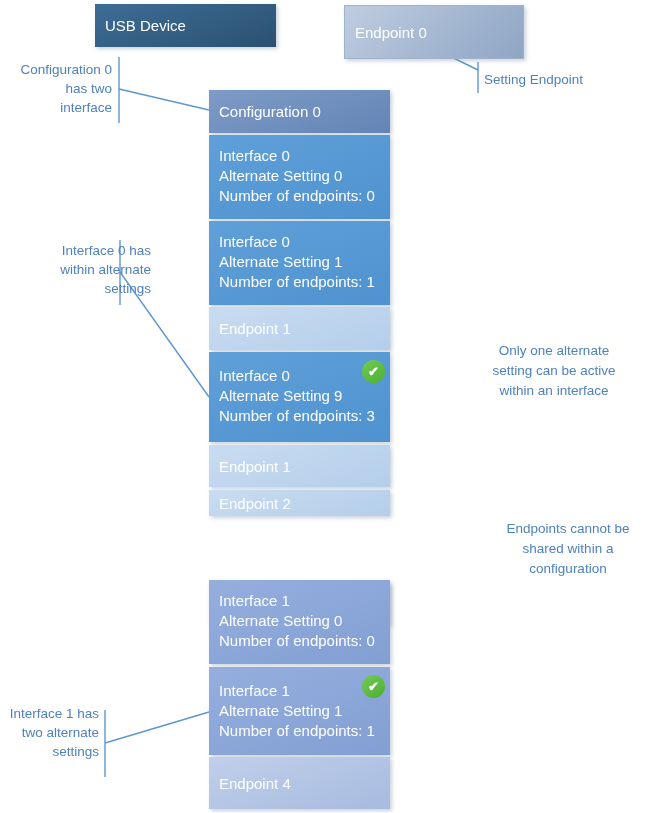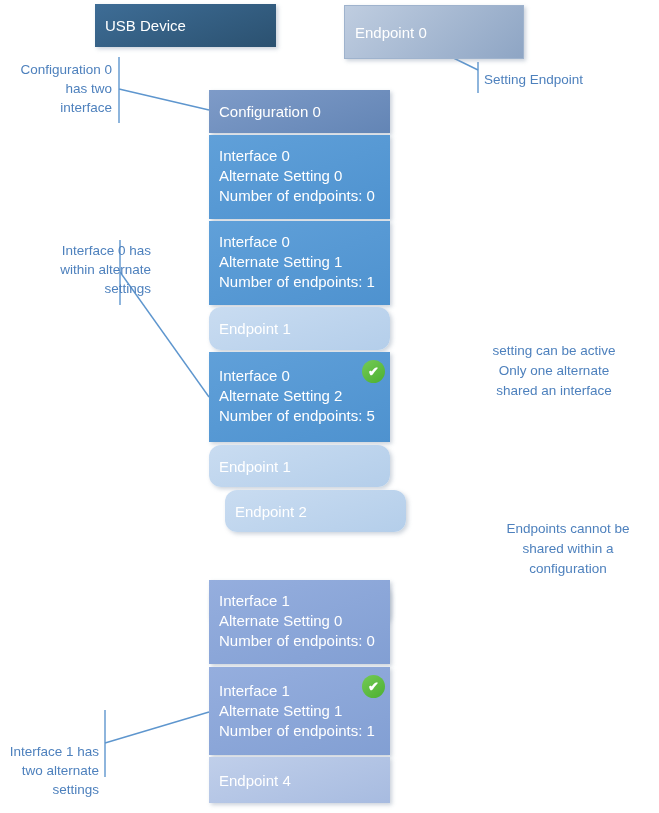--- a/index.html
+++ b/index.html
@@ -7,21 +7,21 @@
     position:relative;width:659px;height:813px;background:#ffffff;overflow:hidden;
     font-family:"Liberation Sans", sans-serif;
   }
   .box{position:absolute;box-sizing:border-box;color:#ffffff;font-size:15px;}
   .shadow{box-shadow:2px 2px 4px rgba(140,155,175,.45);}
   .col{left:209px;width:181px;}
   .f-usb{background:linear-gradient(160deg,#3E6D96 0%,#2B5170 100%);}
   .f-ep0{background:linear-gradient(135deg,#BFCDE0 0%,#8EA5C4 100%);border:1px solid #9FB3CD;}
   .f-cfg{background:linear-gradient(160deg,#7E9BC8 0%,#6385B5 100%);}
   .f-int0{background:linear-gradient(160deg,#60A0D9 0%,#4E92CF 100%);}
-  .f-ep{background:linear-gradient(160deg,#C9DCF1 0%,#B4CEEA 100%);border-radius:12px;}
+  .f-ep{background:linear-gradient(160deg,#C9DCF1 0%,#B4CEEA 100%);}
   .f-int1{background:linear-gradient(160deg,#95AEDE 0%,#809FD4 100%);background:linear-gradient(160deg,#95AEDE 0%,#829FD3 100%);}
   .f-ep4{background:linear-gradient(160deg,#C0CFEA 0%,#A7BBE0 100%);}
   .single{display:flex;align-items:center;padding-left:10px;}
   .iface{padding:11px 0 0 10px;line-height:20px;}
   .iface div{white-space:nowrap;}
   .check{
     position:absolute;top:8px;right:5px;width:23px;height:23px;border-radius:50%;
     background:linear-gradient(145deg,#74CA55 0%,#4CB031 100%);
     color:#ffffff;font-size:13px;font-weight:bold;
     display:flex;align-items:center;justify-content:center;
@@ -76,77 +76,77 @@
     <div>Number of endpoints: 1</div>
   </div>
 
   <div class="box col f-ep shadow single" style="top:307px;height:43px;">
     <span>Endpoint 1</span>
   </div>
 
   <div class="box col f-int0 shadow iface" style="top:352px;height:90px;padding-top:14px;">
     <div class="check">✔</div>
     <div>Interface 0</div>
-    <div>Alternate Setting 2</div>
-    <div>Number of endpoints: 5</div>
+    <div>Alternate Setting 9</div>
+    <div>Number of endpoints: 3</div>
   </div>
 
   <div class="box col f-ep shadow single" style="top:445px;height:42px;">
     <span>Endpoint 1</span>
   </div>
 
-  <div class="box col f-ep shadow single" style="top:490px;height:42px;margin-left:16px;">
+  <div class="box col f-ep shadow single" style="top:490px;height:26px;">
     <span>Endpoint 2</span>
   </div>
 
   <div class="box col f-ep shadow single" style="top:535px;height:42px;margin-top:48px;">
     <span>Endpoint 3</span>
   </div>
 
   <div class="box col f-int1 shadow iface" style="top:580px;height:84px;">
     <div>Interface 1</div>
     <div>Alternate Setting 0</div>
     <div>Number of endpoints: 0</div>
   </div>
 
   <div class="box col f-int1 shadow iface" style="top:667px;height:88px;padding-top:14px;">
     <div class="check">✔</div>
     <div>Interface 1</div>
     <div>Alternate Setting 1</div>
     <div>Number of endpoints: 1</div>
   </div>
 
-  <div class="box col f-ep4 shadow single" style="top:757px;height:46px;">
+  <div class="box col f-ep4 shadow single" style="top:757px;height:52px;">
     <span>Endpoint 4</span>
   </div>
 
   <div class="note r" style="left:0;top:60px;width:112px;">
     <div>Configuration 0</div>
     <div>has two</div>
     <div>interface</div>
   </div>
 
   <div class="note r" style="left:16px;top:241px;width:113px;margin-left:22px;">
     <div>Interface 0 has</div>
     <div>within alternate</div>
     <div>settings</div>
   </div>
 
-  <div class="note r" style="left:0;top:742px;width:99px;">
+  <div class="note r" style="left:0;top:704px;width:99px;">
     <div>Interface 1 has</div>
     <div>two alternate</div>
     <div>settings</div>
   </div>
 
   <div class="note" style="left:484px;top:70px;">Setting Endpoint</div>
 
   <div class="note c" style="left:459px;top:341px;width:190px;">
+    <div>Only one alternate</div>
     <div>setting can be active</div>
-    <div>Only one alternate</div>
-    <div>shared an interface</div>
+    <div>within an interface</div>
   </div>
 
   <div class="note c" style="left:473px;top:519px;width:190px;">
     <div>Endpoints cannot be</div>
     <div>shared within a</div>
     <div>configuration</div>
   </div>
 
 </div>
 

